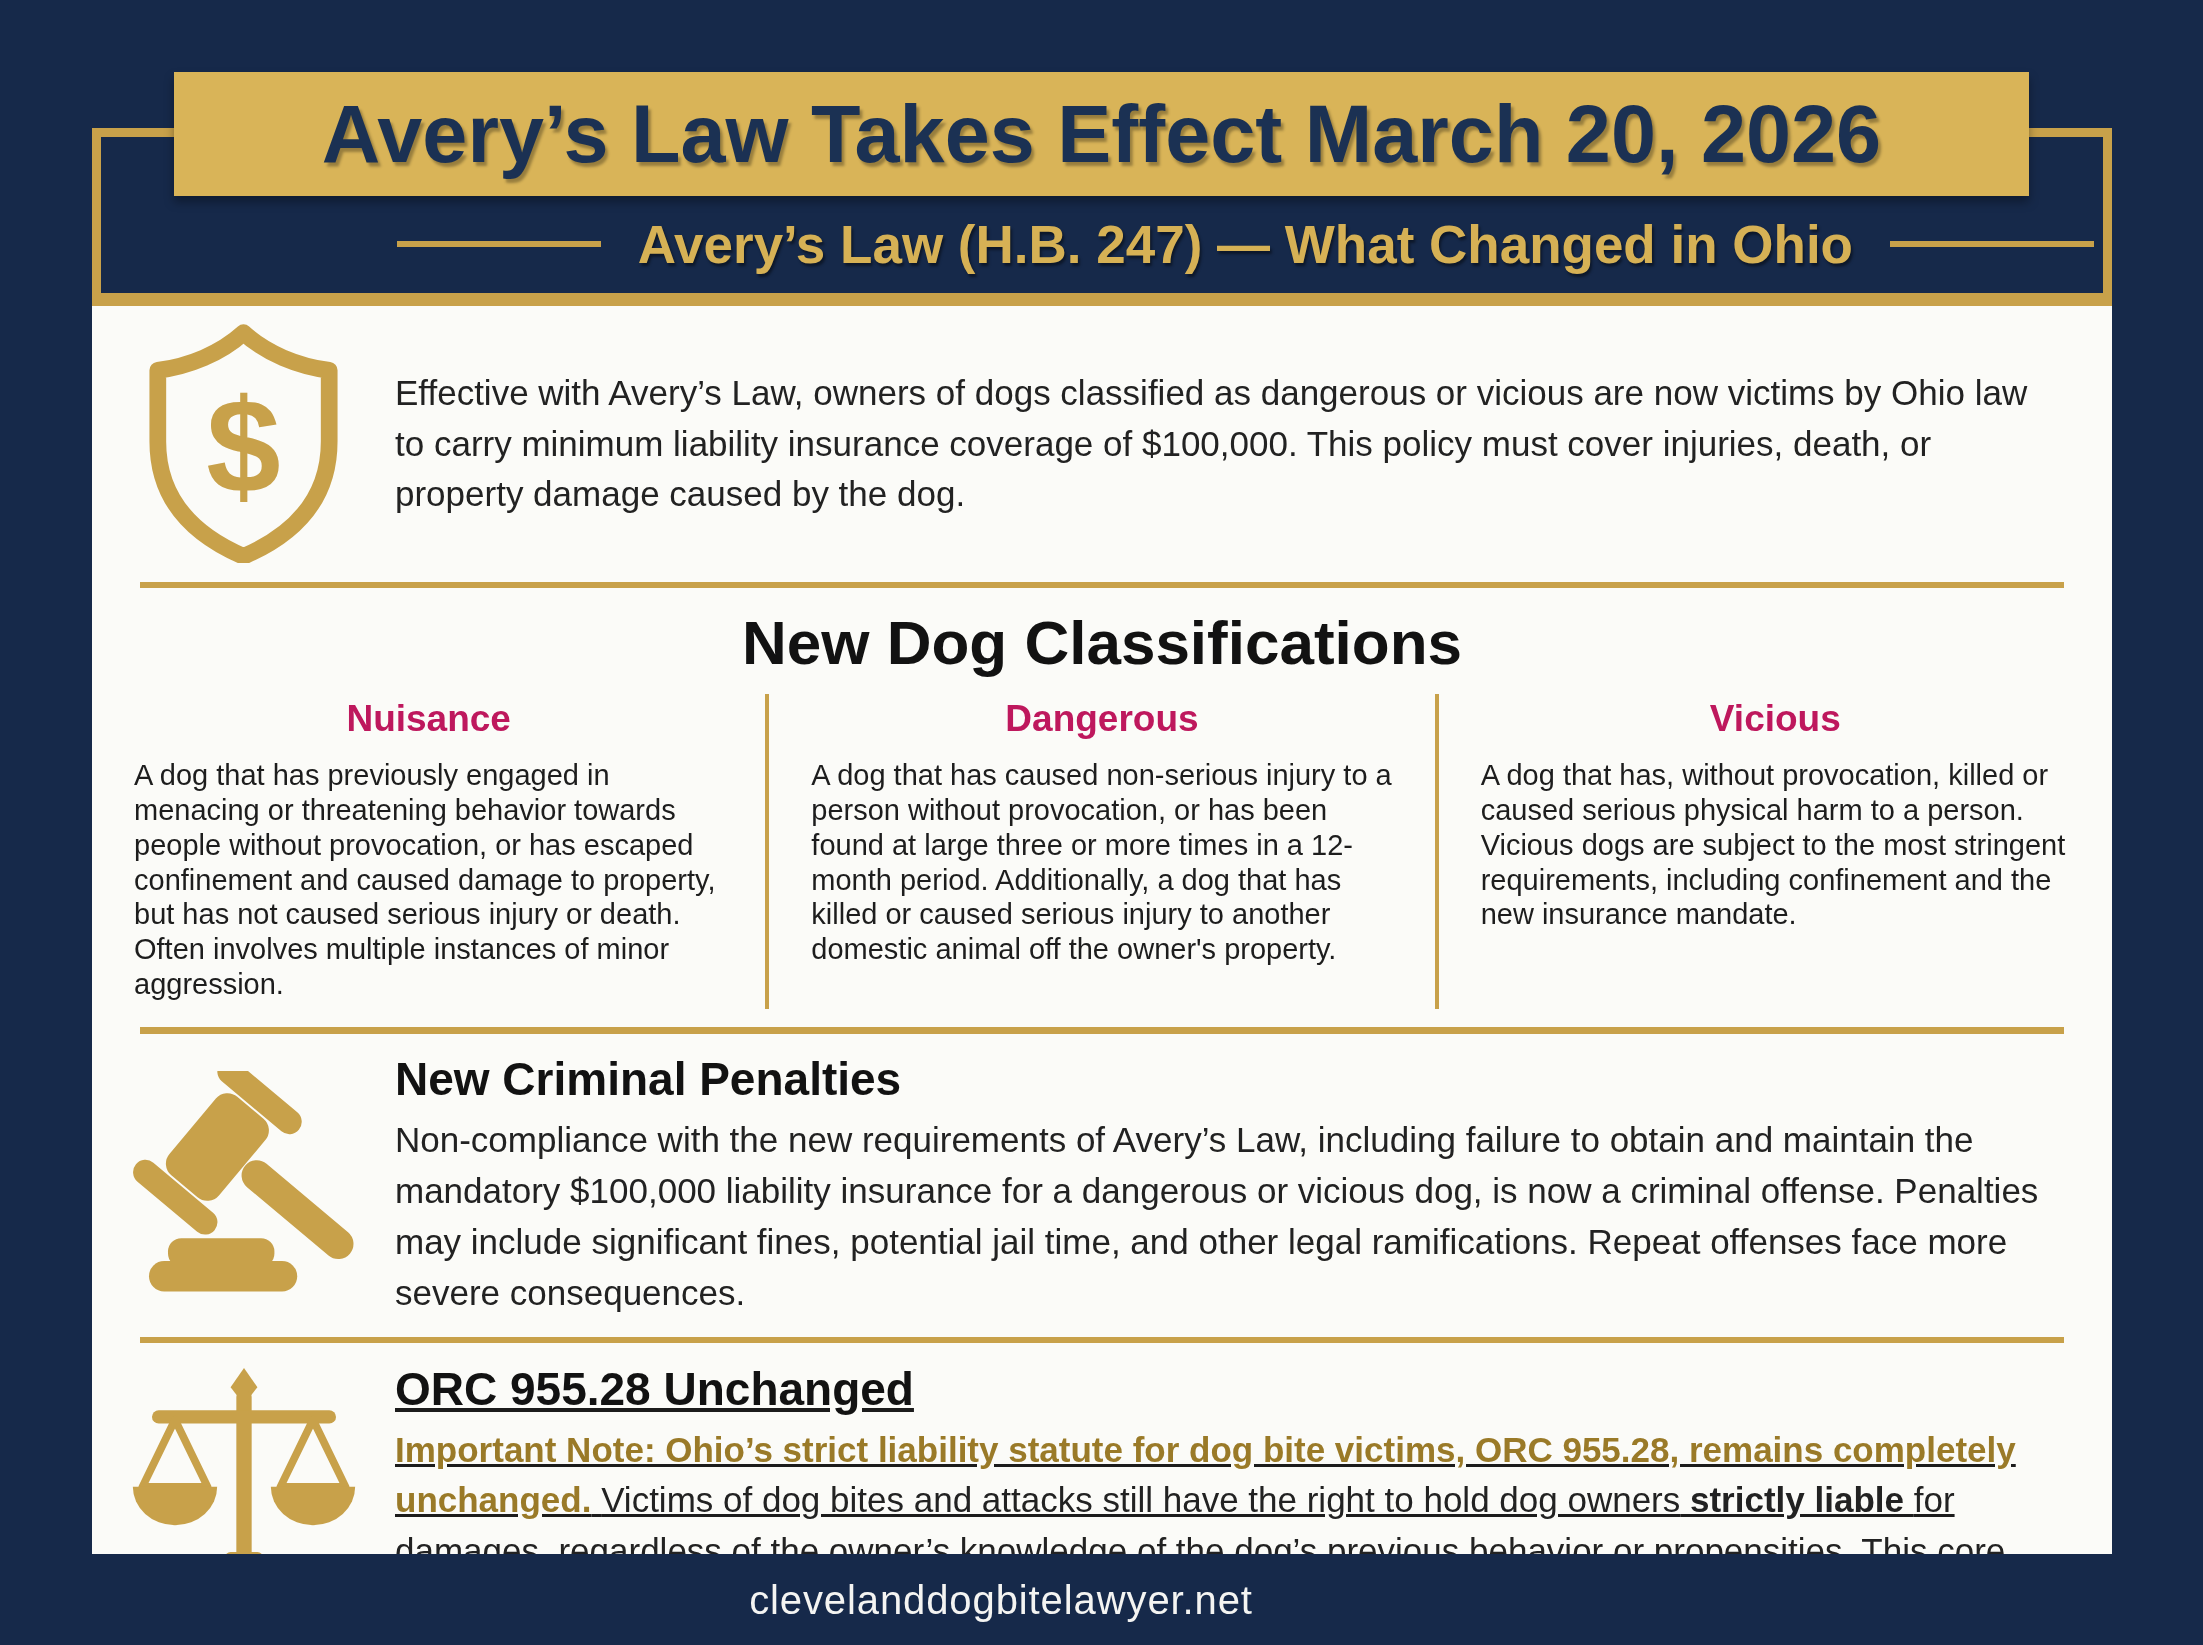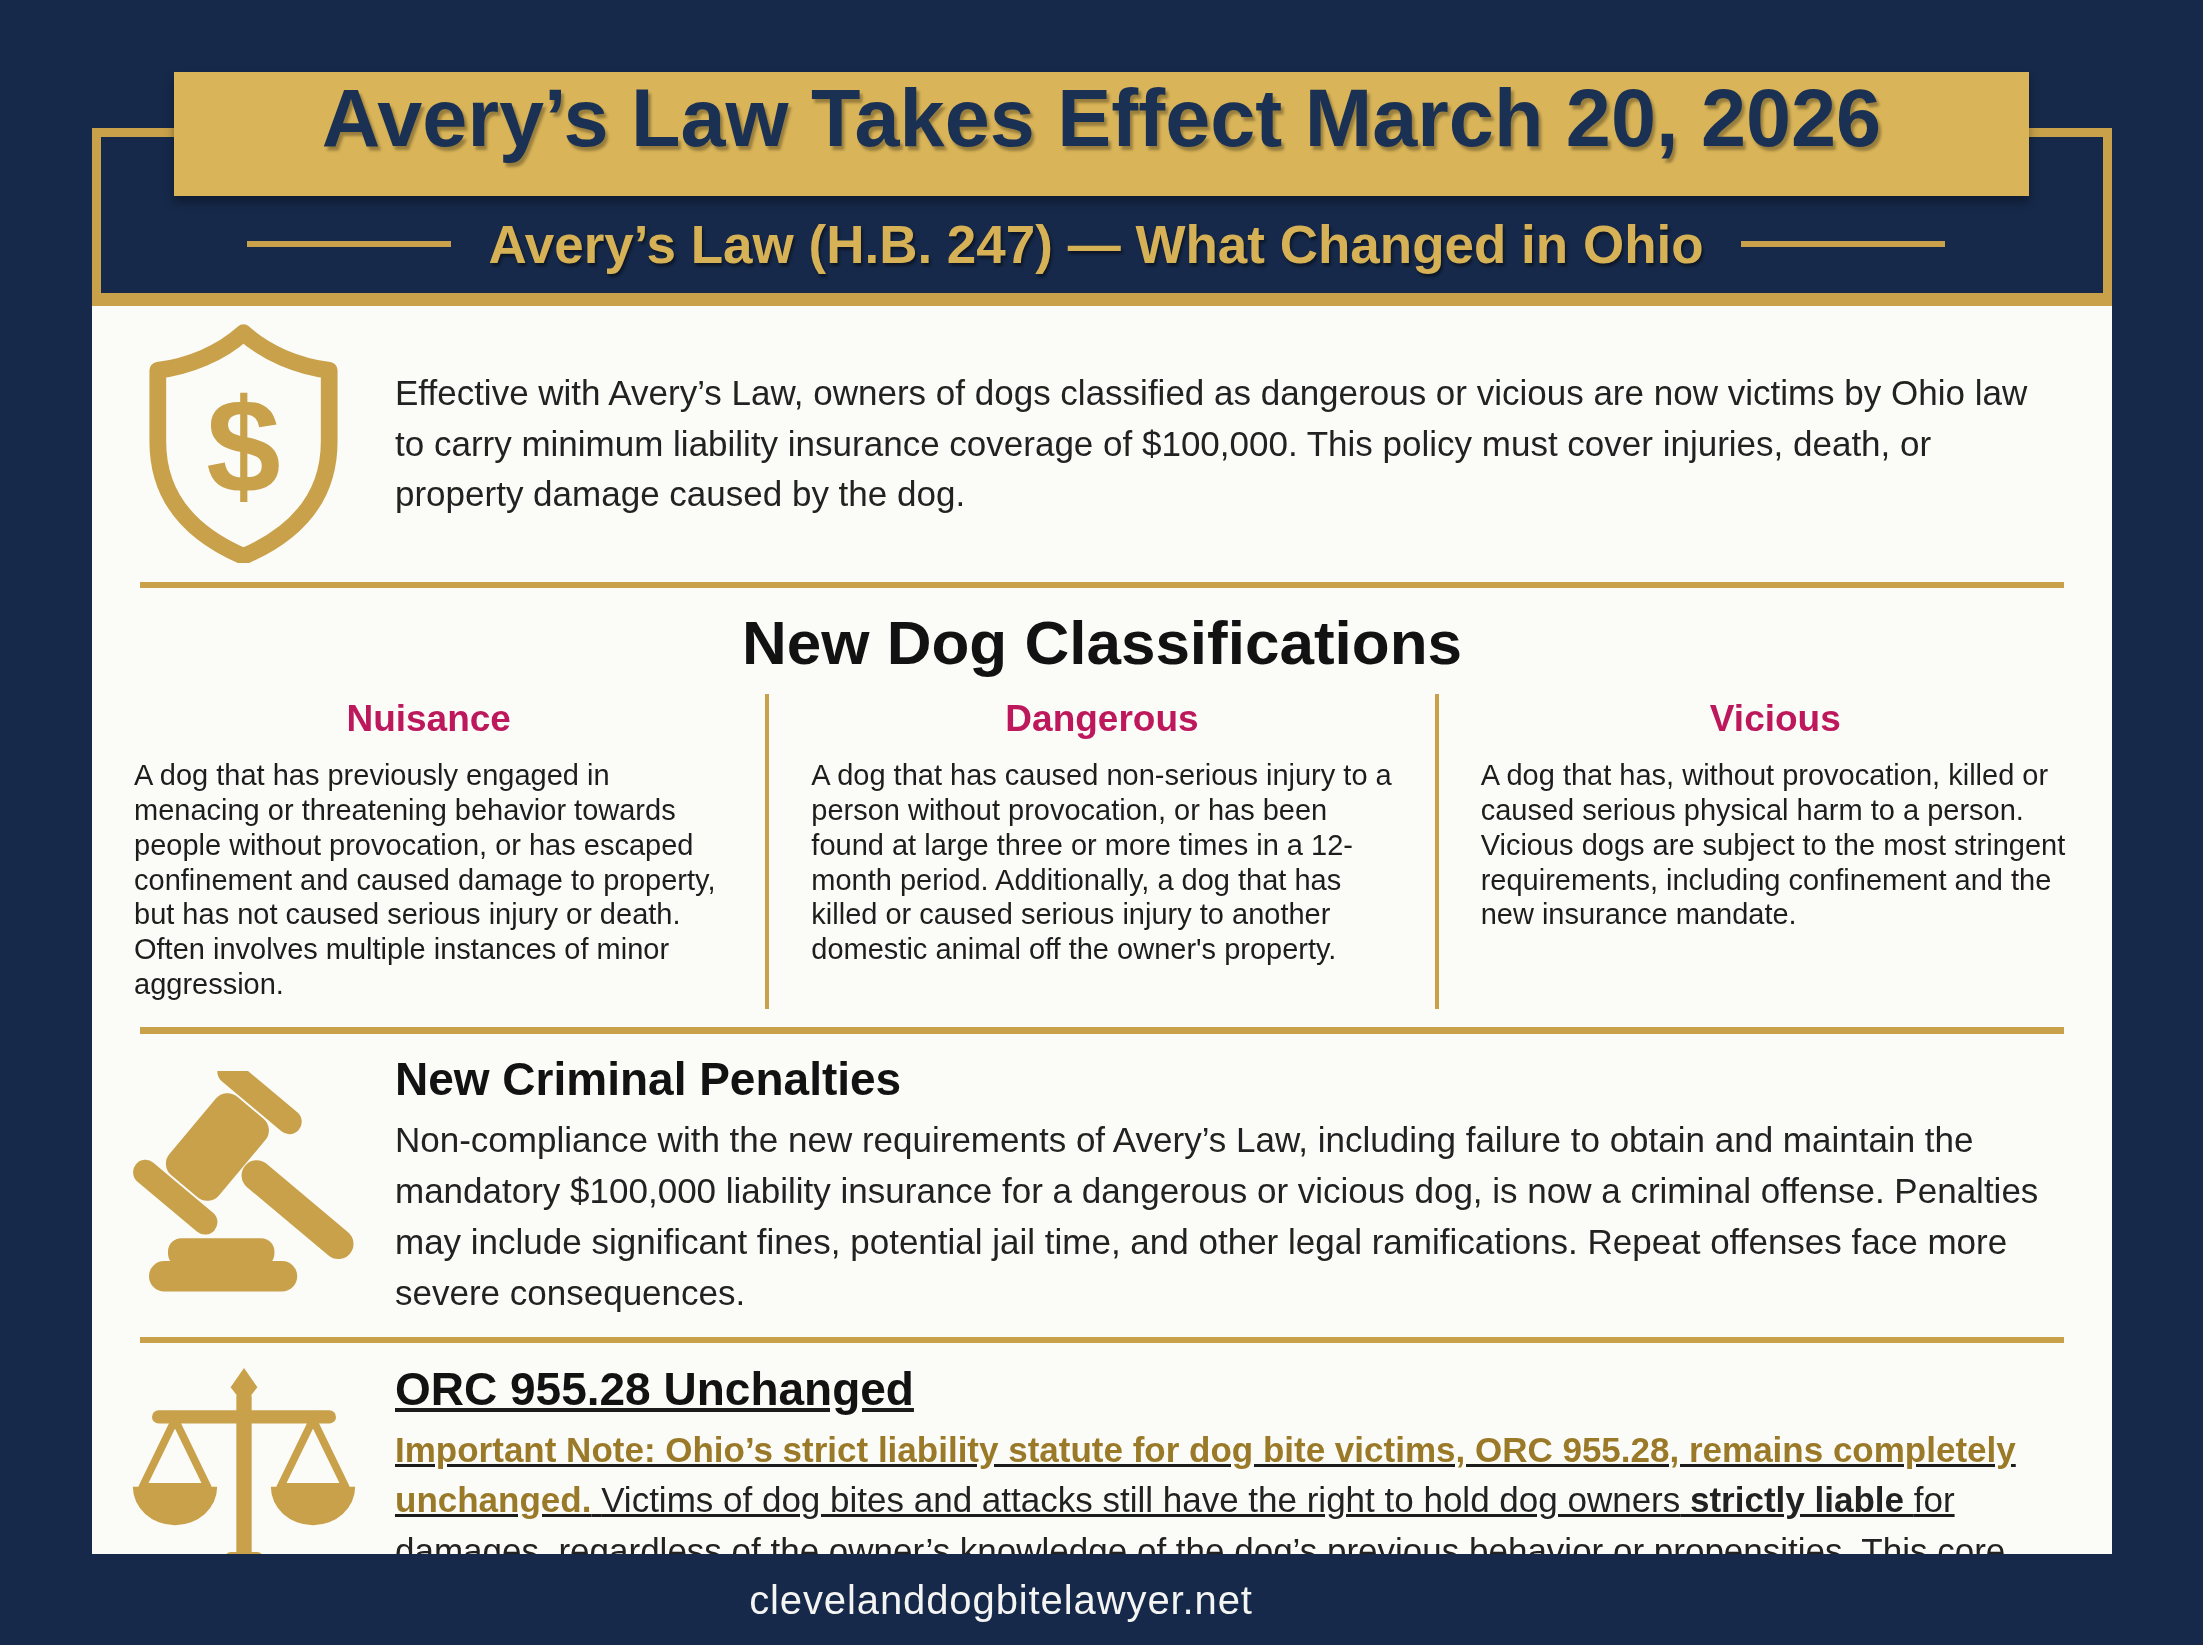--- a/index.html
+++ b/index.html
@@ -10,31 +10,31 @@
   }
 
   
   .header-frame {
     position:absolute; left:92px; top:128px; width:2020px; height:178px;
     box-sizing:border-box;
     border:9.2px solid #C8A14A; border-bottom-width:13.8px;
   }
   .banner {
     position:absolute; left:174px; top:72px; width:1855px; height:124px;
-    background:#D9B458; display:flex; justify-content:center;
+    background:#D9B458; display:flex; align-items:center; justify-content:center;
     box-shadow:0 5.5px 9.2px rgba(0,0,0,0.35);
   }
   .banner h1 {
     margin:0; font-size:81px; font-weight:bold; color:#1B3153;
     white-space:nowrap; letter-spacing:0px;
     text-shadow:2.8px 3.7px 2.8px rgba(0,0,0,0.30);
   }
   .subtitle-row {
-    position:absolute; left:104px; top:208px; width:1984px; height:72px;
-    display:flex; align-items:center; justify-content:center; gap:37px;
+    position:absolute; left:110px; top:208px; width:1984px; height:72px;
+    display:flex; align-items:center; justify-content:flex-end; gap:37px;
   }
   .dash { width:204px; height:6.4px; background:#C8A14A; flex:0 0 auto; }
   .subtitle {
     margin:0; font-size:53px; font-weight:bold; color:#D6B155;
     white-space:nowrap; text-shadow:1.8px 2.8px 2.8px rgba(0,0,0,0.45);
   }
 
   
   .panel {
     position:absolute; left:92px; top:306px; width:2020px; height:1248px;

